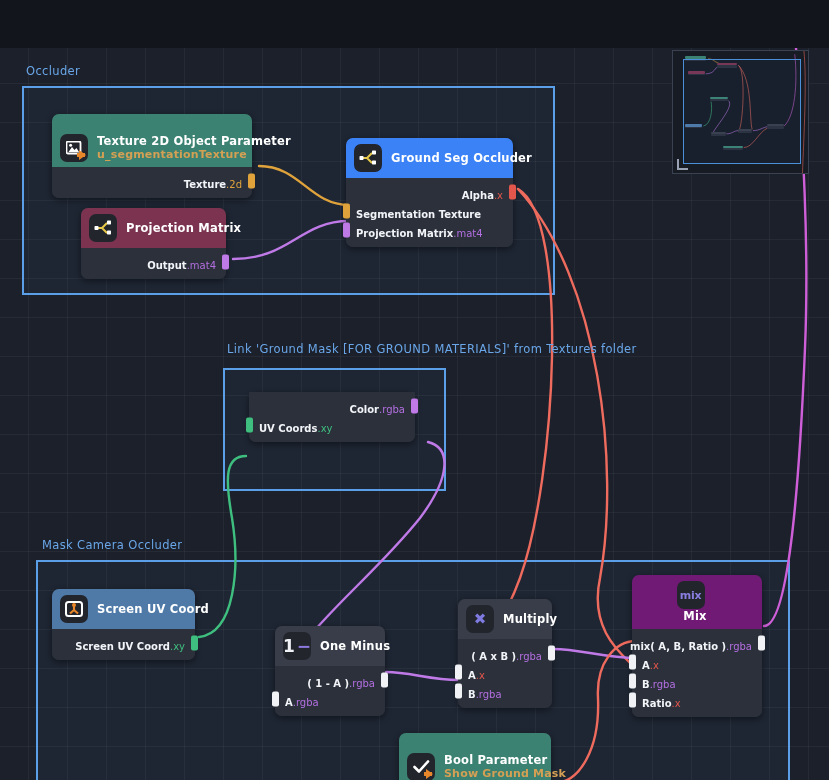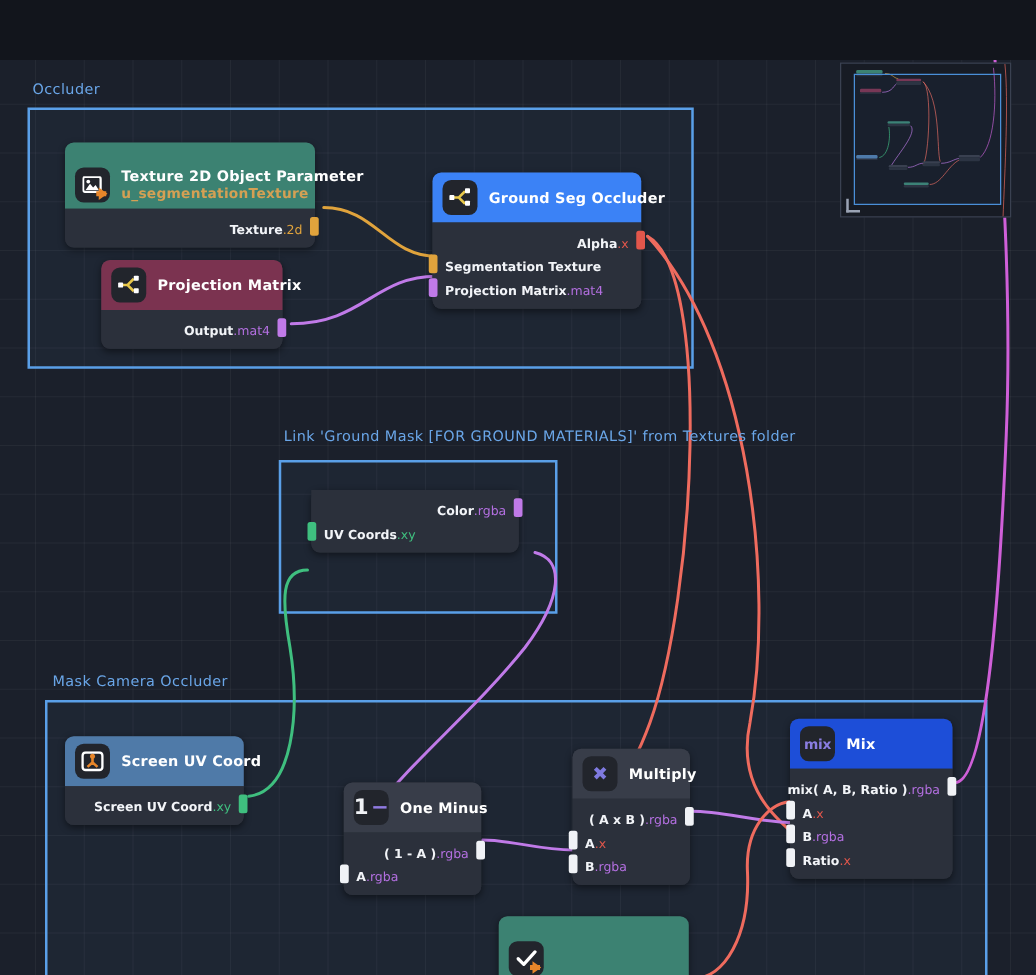--- a/index.html
+++ b/index.html
@@ -372,21 +372,21 @@
             <span class="pin left p-white"></span>
           </div>
           <div class="port-row in">
             <span class="lbl">B</span>
             <span class="suffix s-rgba">.rgba</span>
             <span class="pin left p-white"></span>
           </div>
         </div>
       </div>
       <div class="node" style="left: 632px; top: 527px; width: 130px;">
-        <div class="node-head" style="background: #1d4ed8;">
+        <div class="node-head" style="background: #701a75; flex-direction: column;">
           <span class="node-icon">
             <span class="mix-glyph">mix</span>
           </span>
           <div class="node-titles">
             <div class="node-title">Mix</div>
           </div>
         </div>
         <div class="node-body">
           <div class="port-row out">
             <span class="lbl s-mixfn">mix( A, B, Ratio )</span>
@@ -411,20 +411,24 @@
         </div>
       </div>
       <div class="node" style="left: 399px; top: 685px; width: 152px;">
         <div class="node-head two-line" style="background: rgb(60, 130, 114);">
           <span class="node-icon">
             <svg width="17" height="14" viewBox="0 0 17 14">
               <path d="M1.5 7 L6 11.5 L15 1.5" fill="none" stroke="#ffffff" stroke-width="2.6" stroke-linecap="round" stroke-linejoin="round"></path>
             </svg>
             <span class="badge-arrow"></span>
           </span>
+          <div class="node-titles">
+            <div class="node-title">Bool Parameter</div>
+            <div class="node-sub">Show Ground Mask</div>
+          </div>
         </div>
         <div class="node-body">
           <div class="port-row out">
             <span class="lbl">Value</span>
             <span class="suffix s-x">.x</span>
             <span class="pin right p-red"></span>
           </div>
         </div>
       </div>
     </div>

